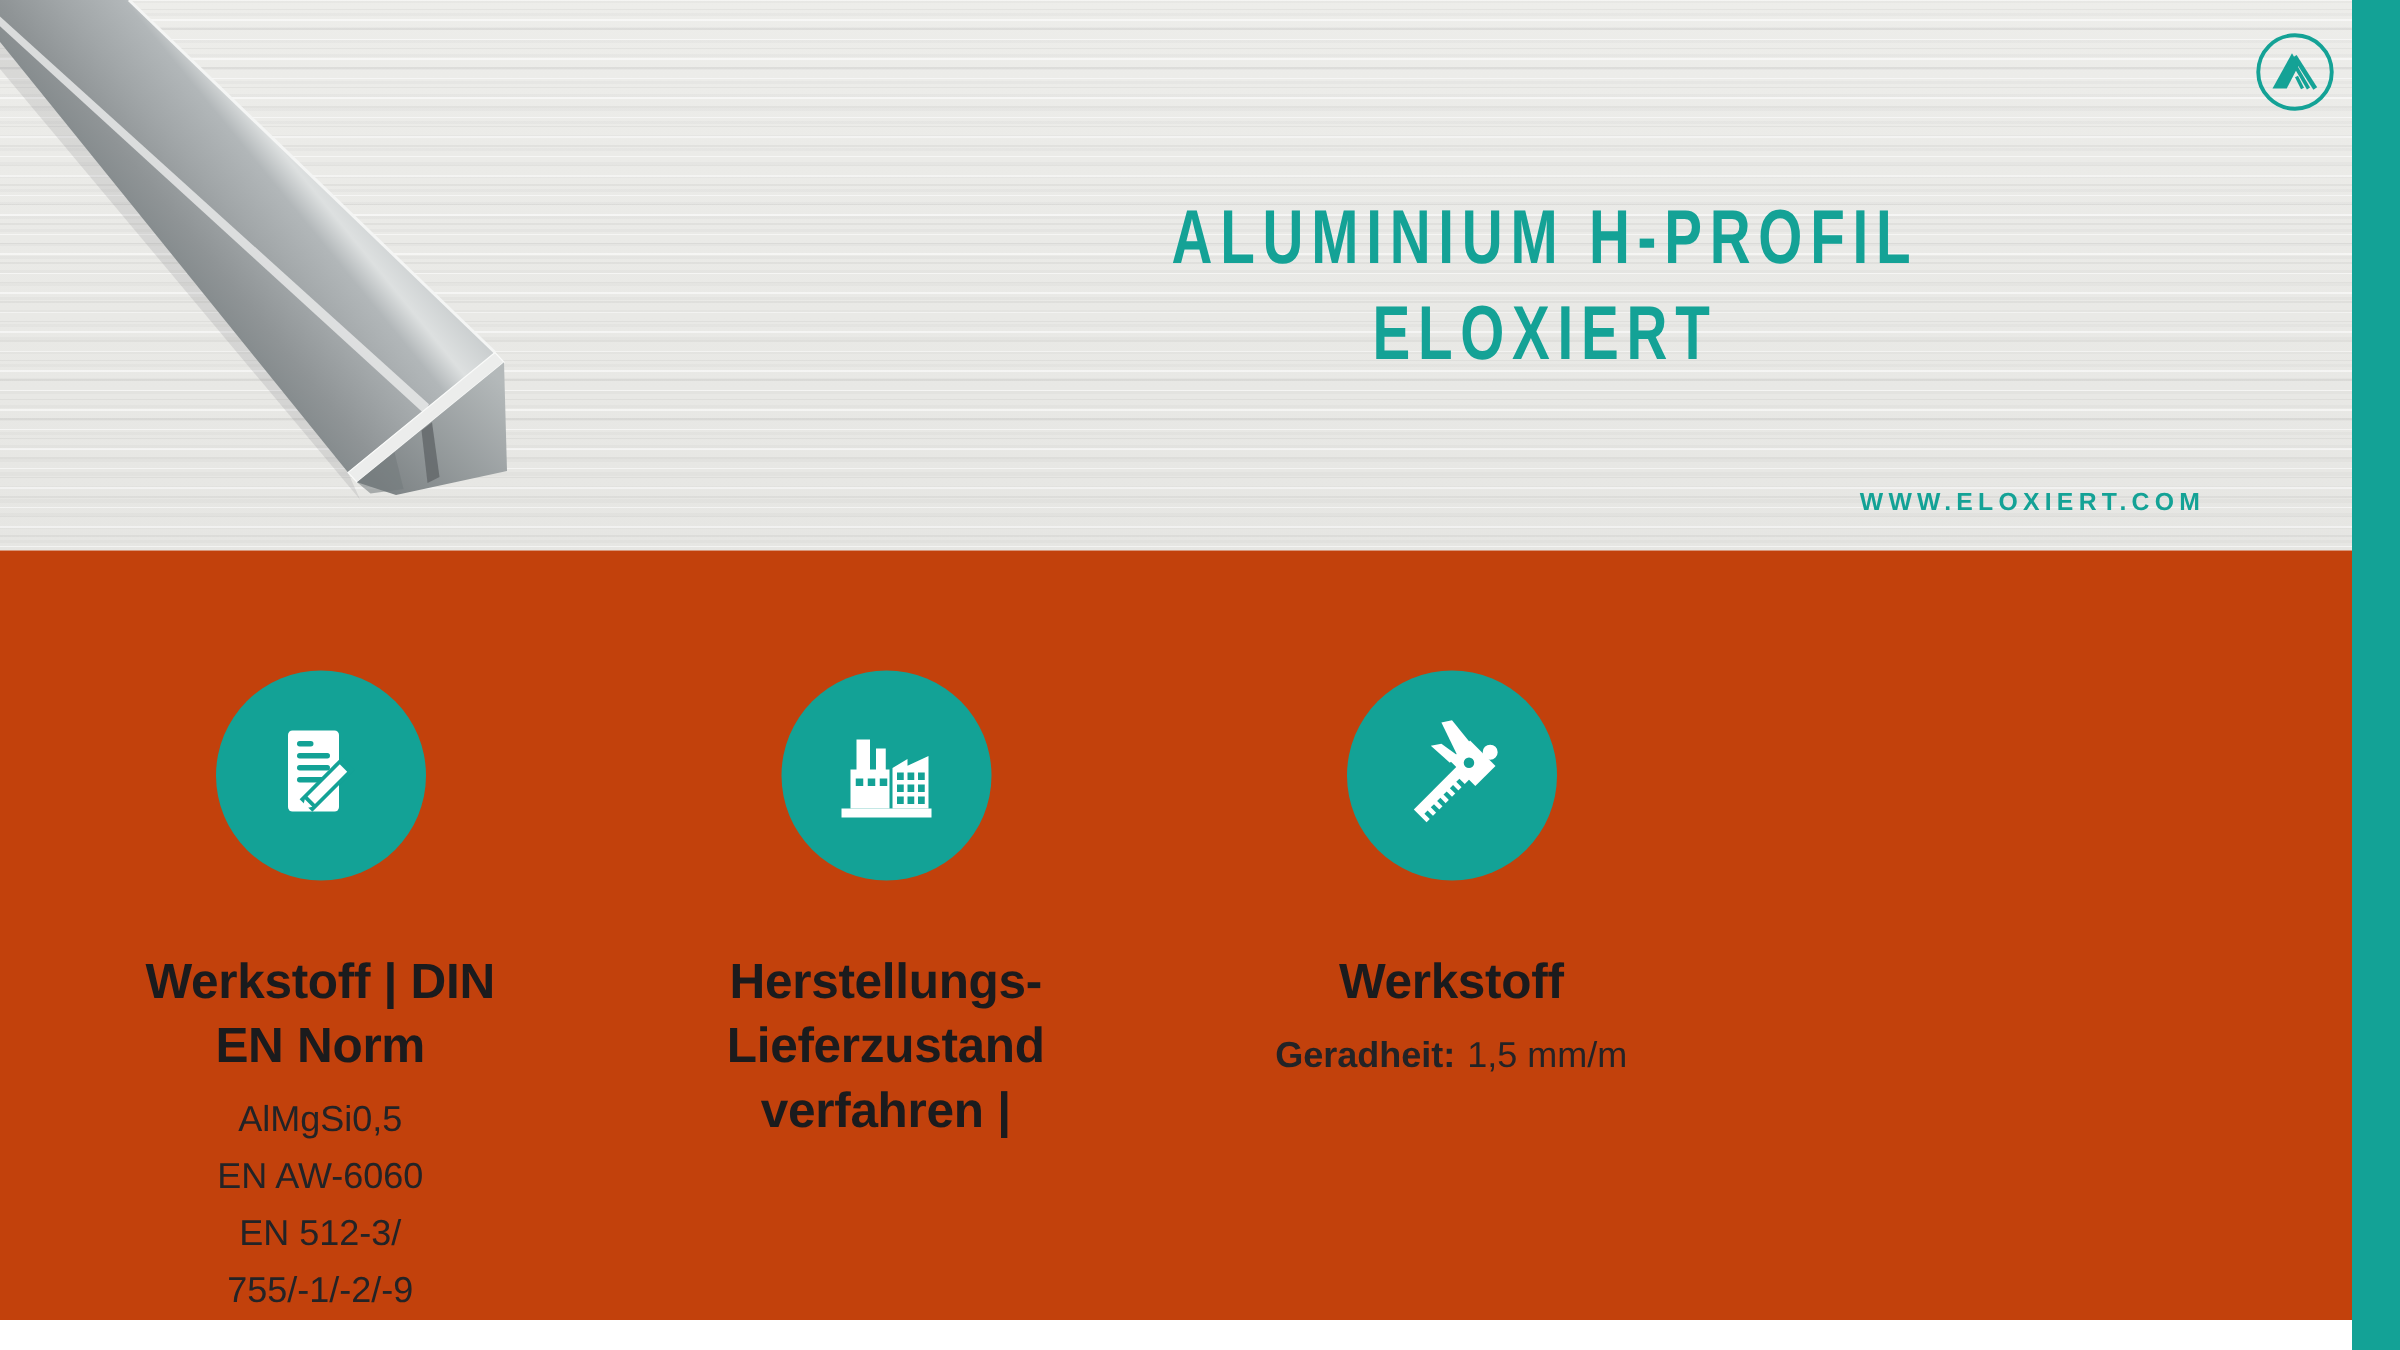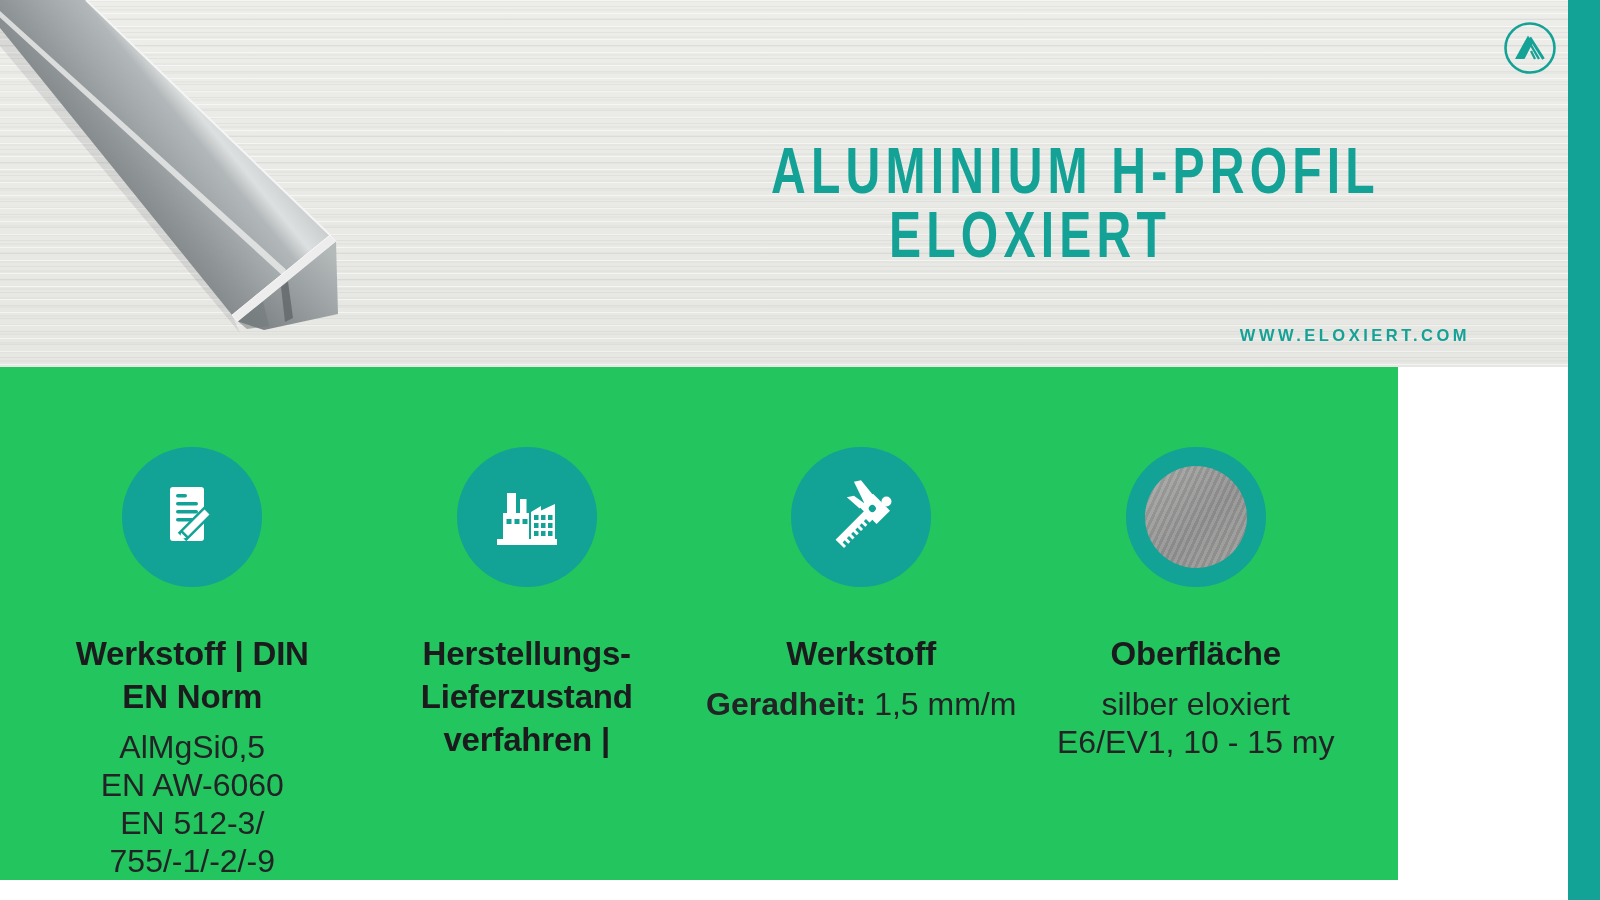--- a/index.html
+++ b/index.html
@@ -15,49 +15,49 @@
     position:absolute;top:0;left:0;width:1568px;height:367px;
     background-color:#e9e9e7;
     background-image:
       repeating-linear-gradient(to bottom, rgba(255,255,255,.55) 0 1px, rgba(255,255,255,0) 1px 6px, rgba(0,0,0,.045) 6px 7px, rgba(0,0,0,0) 7px 13px),
       repeating-linear-gradient(to bottom, rgba(0,0,0,.022) 0 2px, rgba(0,0,0,0) 2px 9px),
       linear-gradient(to bottom,#ededea,#e6e6e3);
   }
   .profile-photo{position:absolute;top:0;left:0;}
   .banner-title{
     position:absolute;left:680px;top:126px;width:700px;text-align:center;
-    color:#14a296;font-weight:bold;font-size:65px;line-height:64px;letter-spacing:7px;margin-top:13px;
+    color:#14a296;font-weight:bold;font-size:51px;line-height:64px;letter-spacing:7px;
   }
   .banner-title .tline{display:block;transform:scaleX(.74);transform-origin:50% 50%;white-space:nowrap;}
   .site-url{
     position:absolute;top:326px;right:98px;
     color:#14a296;font-weight:bold;font-size:16.5px;letter-spacing:3.5px;white-space:nowrap;
   }
   .logo{position:absolute;top:20px;left:1502px;width:56px;height:56px;}
   
   .columns{
-    position:absolute;top:367px;left:0;width:1398px;
+    position:absolute;top:367px;left:0;width:1568px;
     display:flex;flex-direction:row;box-sizing:border-box;
-    padding:0 35px 0 25px;background:#22c55e;
+    padding:0 35px 0 25px;background:#c2410c;
   }
   .col{width:377px;display:flex;flex-direction:column;align-items:center;text-align:center;}
   .icon-circle{
     margin-top:80px;width:140px;height:140px;border-radius:50%;
     background:#13a296;display:flex;align-items:center;justify-content:center;flex:0 0 auto;
   }
   .silver-disc{
     width:102px;height:102px;border-radius:50%;
     background-image:
       repeating-linear-gradient(115deg, rgba(255,255,255,.09) 0 3px, rgba(0,0,0,.05) 3px 6px),
       linear-gradient(135deg,#a7a7a5,#909090 55%,#9c9c9a);
   }
   .col-heading{
     margin-top:45px;font-size:33px;line-height:43px;font-weight:bold;color:#1b1b1d;letter-spacing:-.2px;
   }
-  .col-body{margin-top:10px;font-size:32px;line-height:38px;color:#232326;}
+  .col-body{margin-top:10px;font-size:24px;line-height:38px;color:#232326;}
   .tol-value{margin-left:8px;}
   .hline,.bline{display:block;white-space:nowrap;}
 </style>
 </head>
 <body>
 
 <div class="canvas">
 
   <div class="banner">
 
@@ -190,27 +190,15 @@
         </svg>
       </div>
       <div class="col-heading">
         <span class="hline">Werkstoff</span>
       </div>
       <div class="col-body">
         <b>Geradheit:</b><span class="tol-value">1,5 mm/m</span>
       </div>
     </div>
 
-    <div class="col">
-      <div class="icon-circle">
-        <div class="silver-disc"></div>
-      </div>
-      <div class="col-heading">
-        <span class="hline">Oberfläche</span>
-      </div>
-      <div class="col-body">
-        <span class="bline">silber eloxiert</span>
-        <span class="bline">E6/EV1, 10 - 15 my</span>
-      </div>
-    </div>
 
   </div>
 </div>
 
 </body></html>

